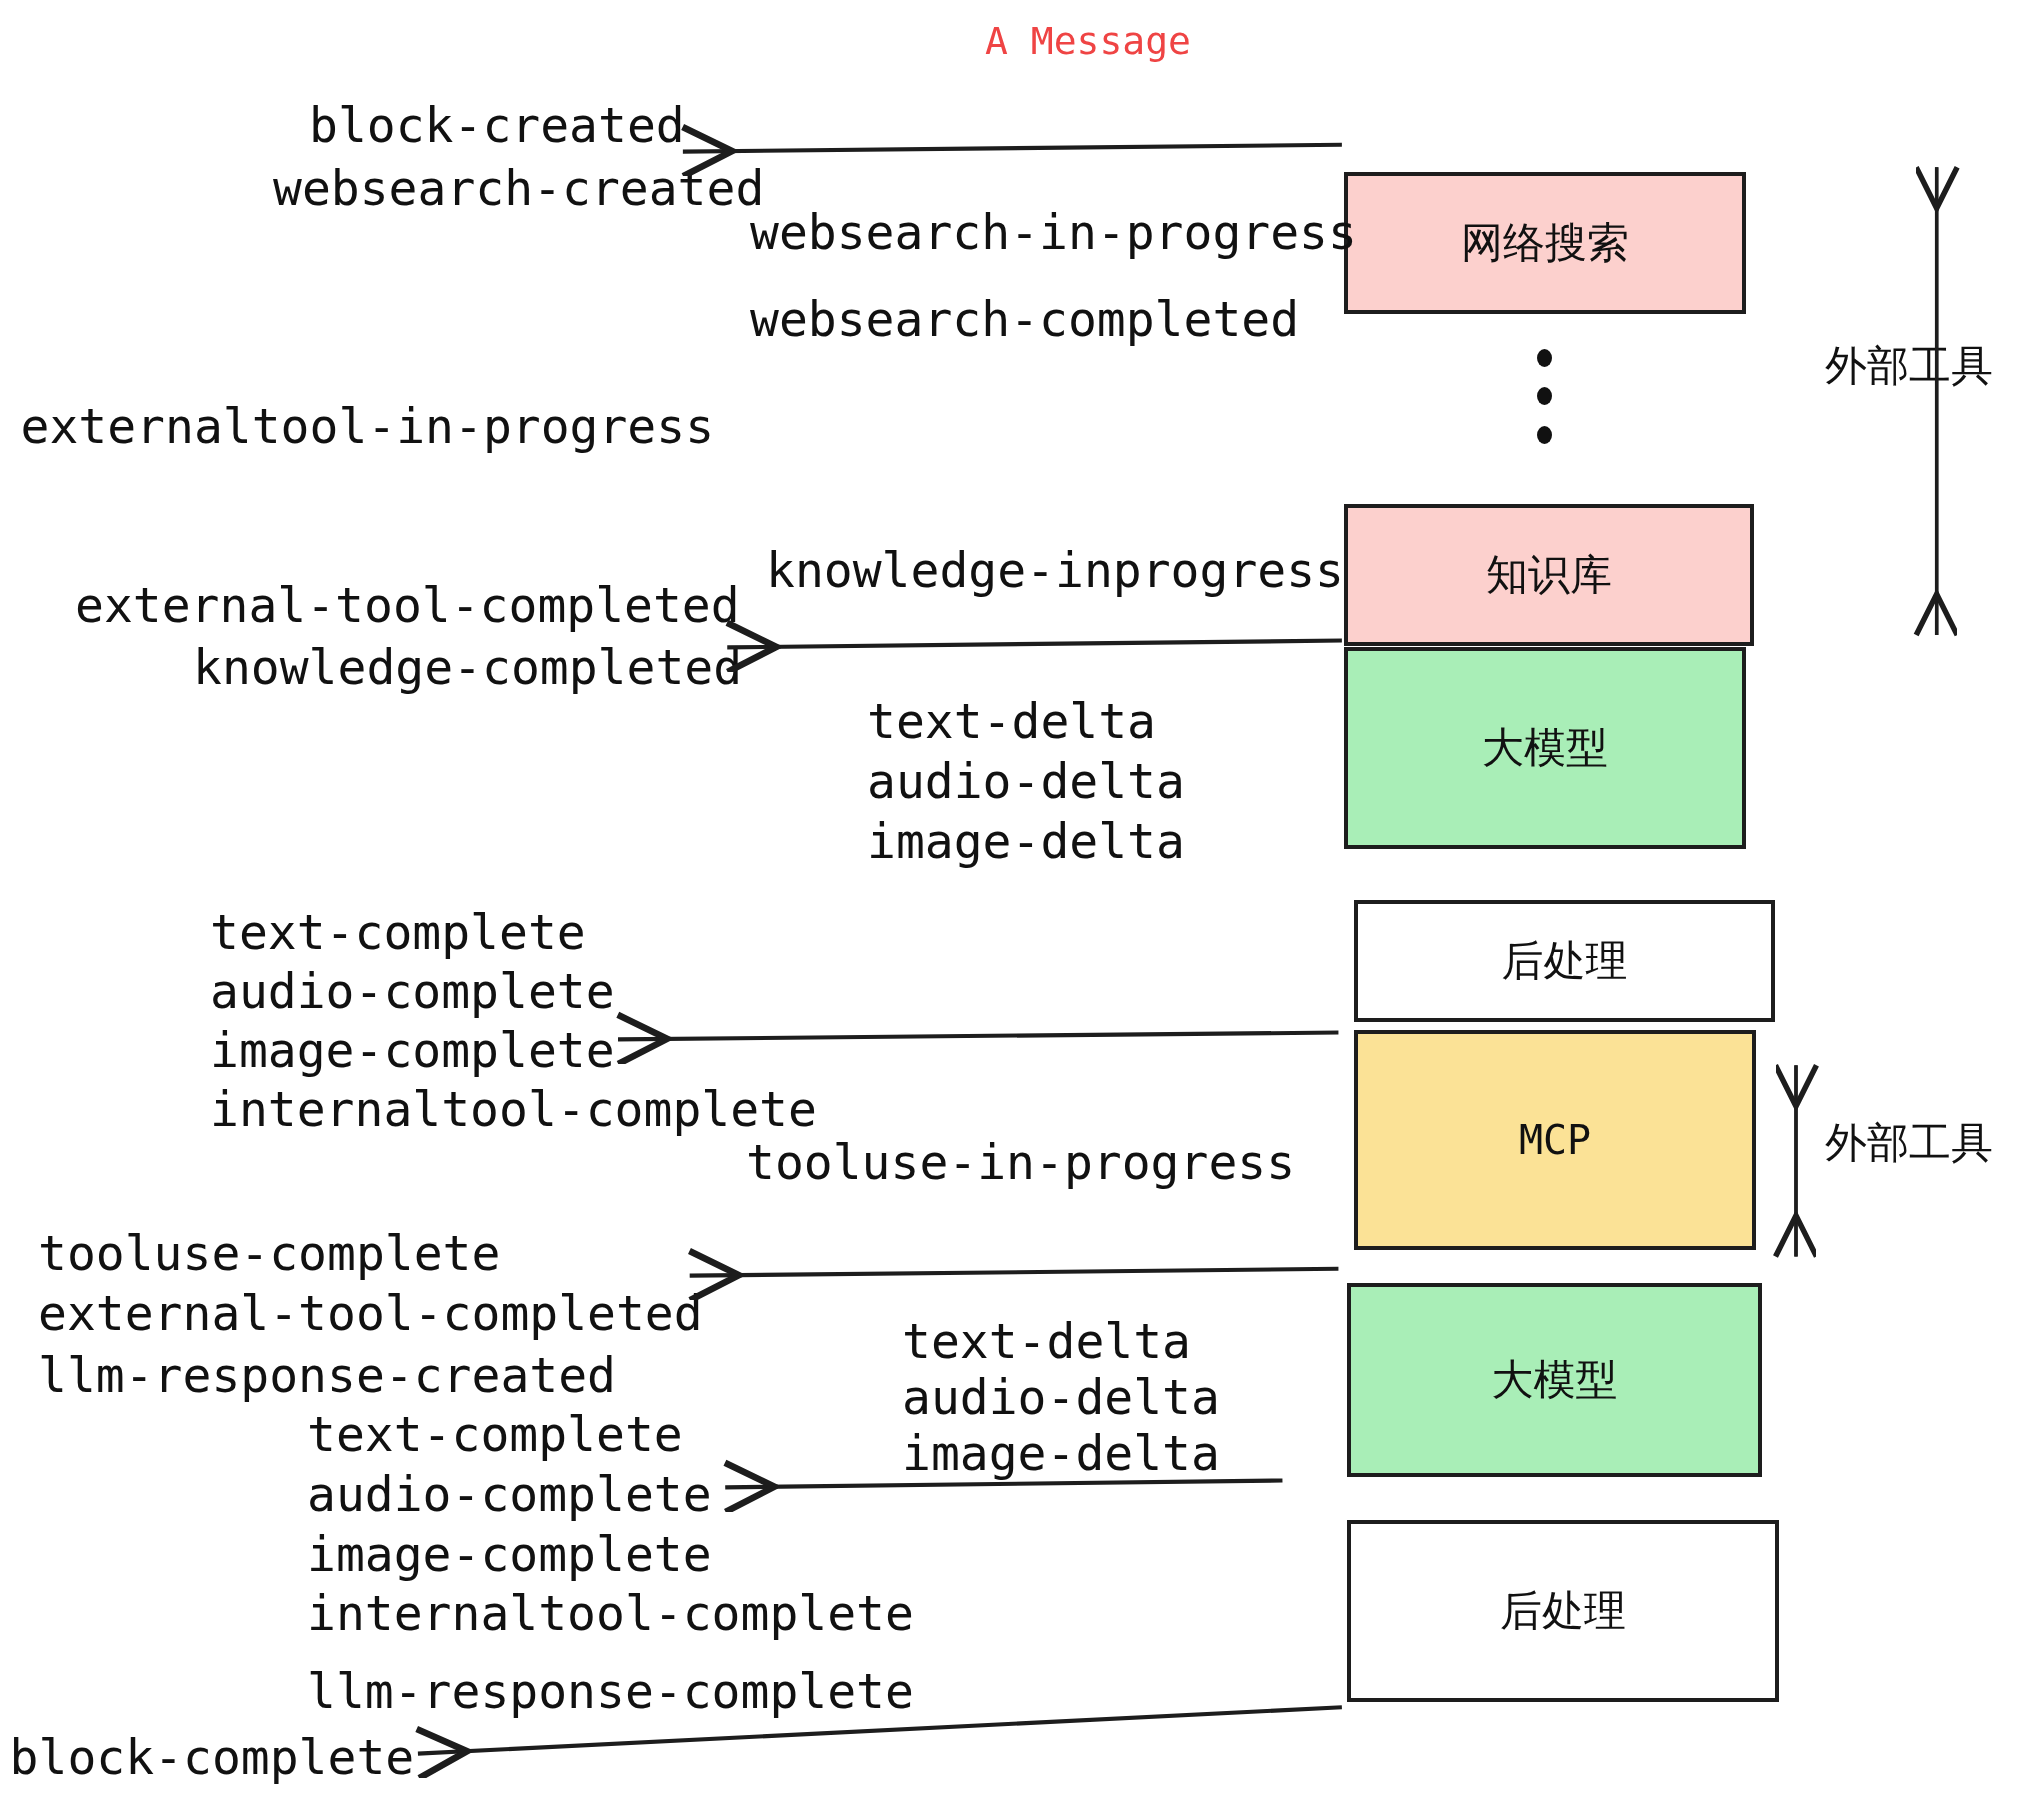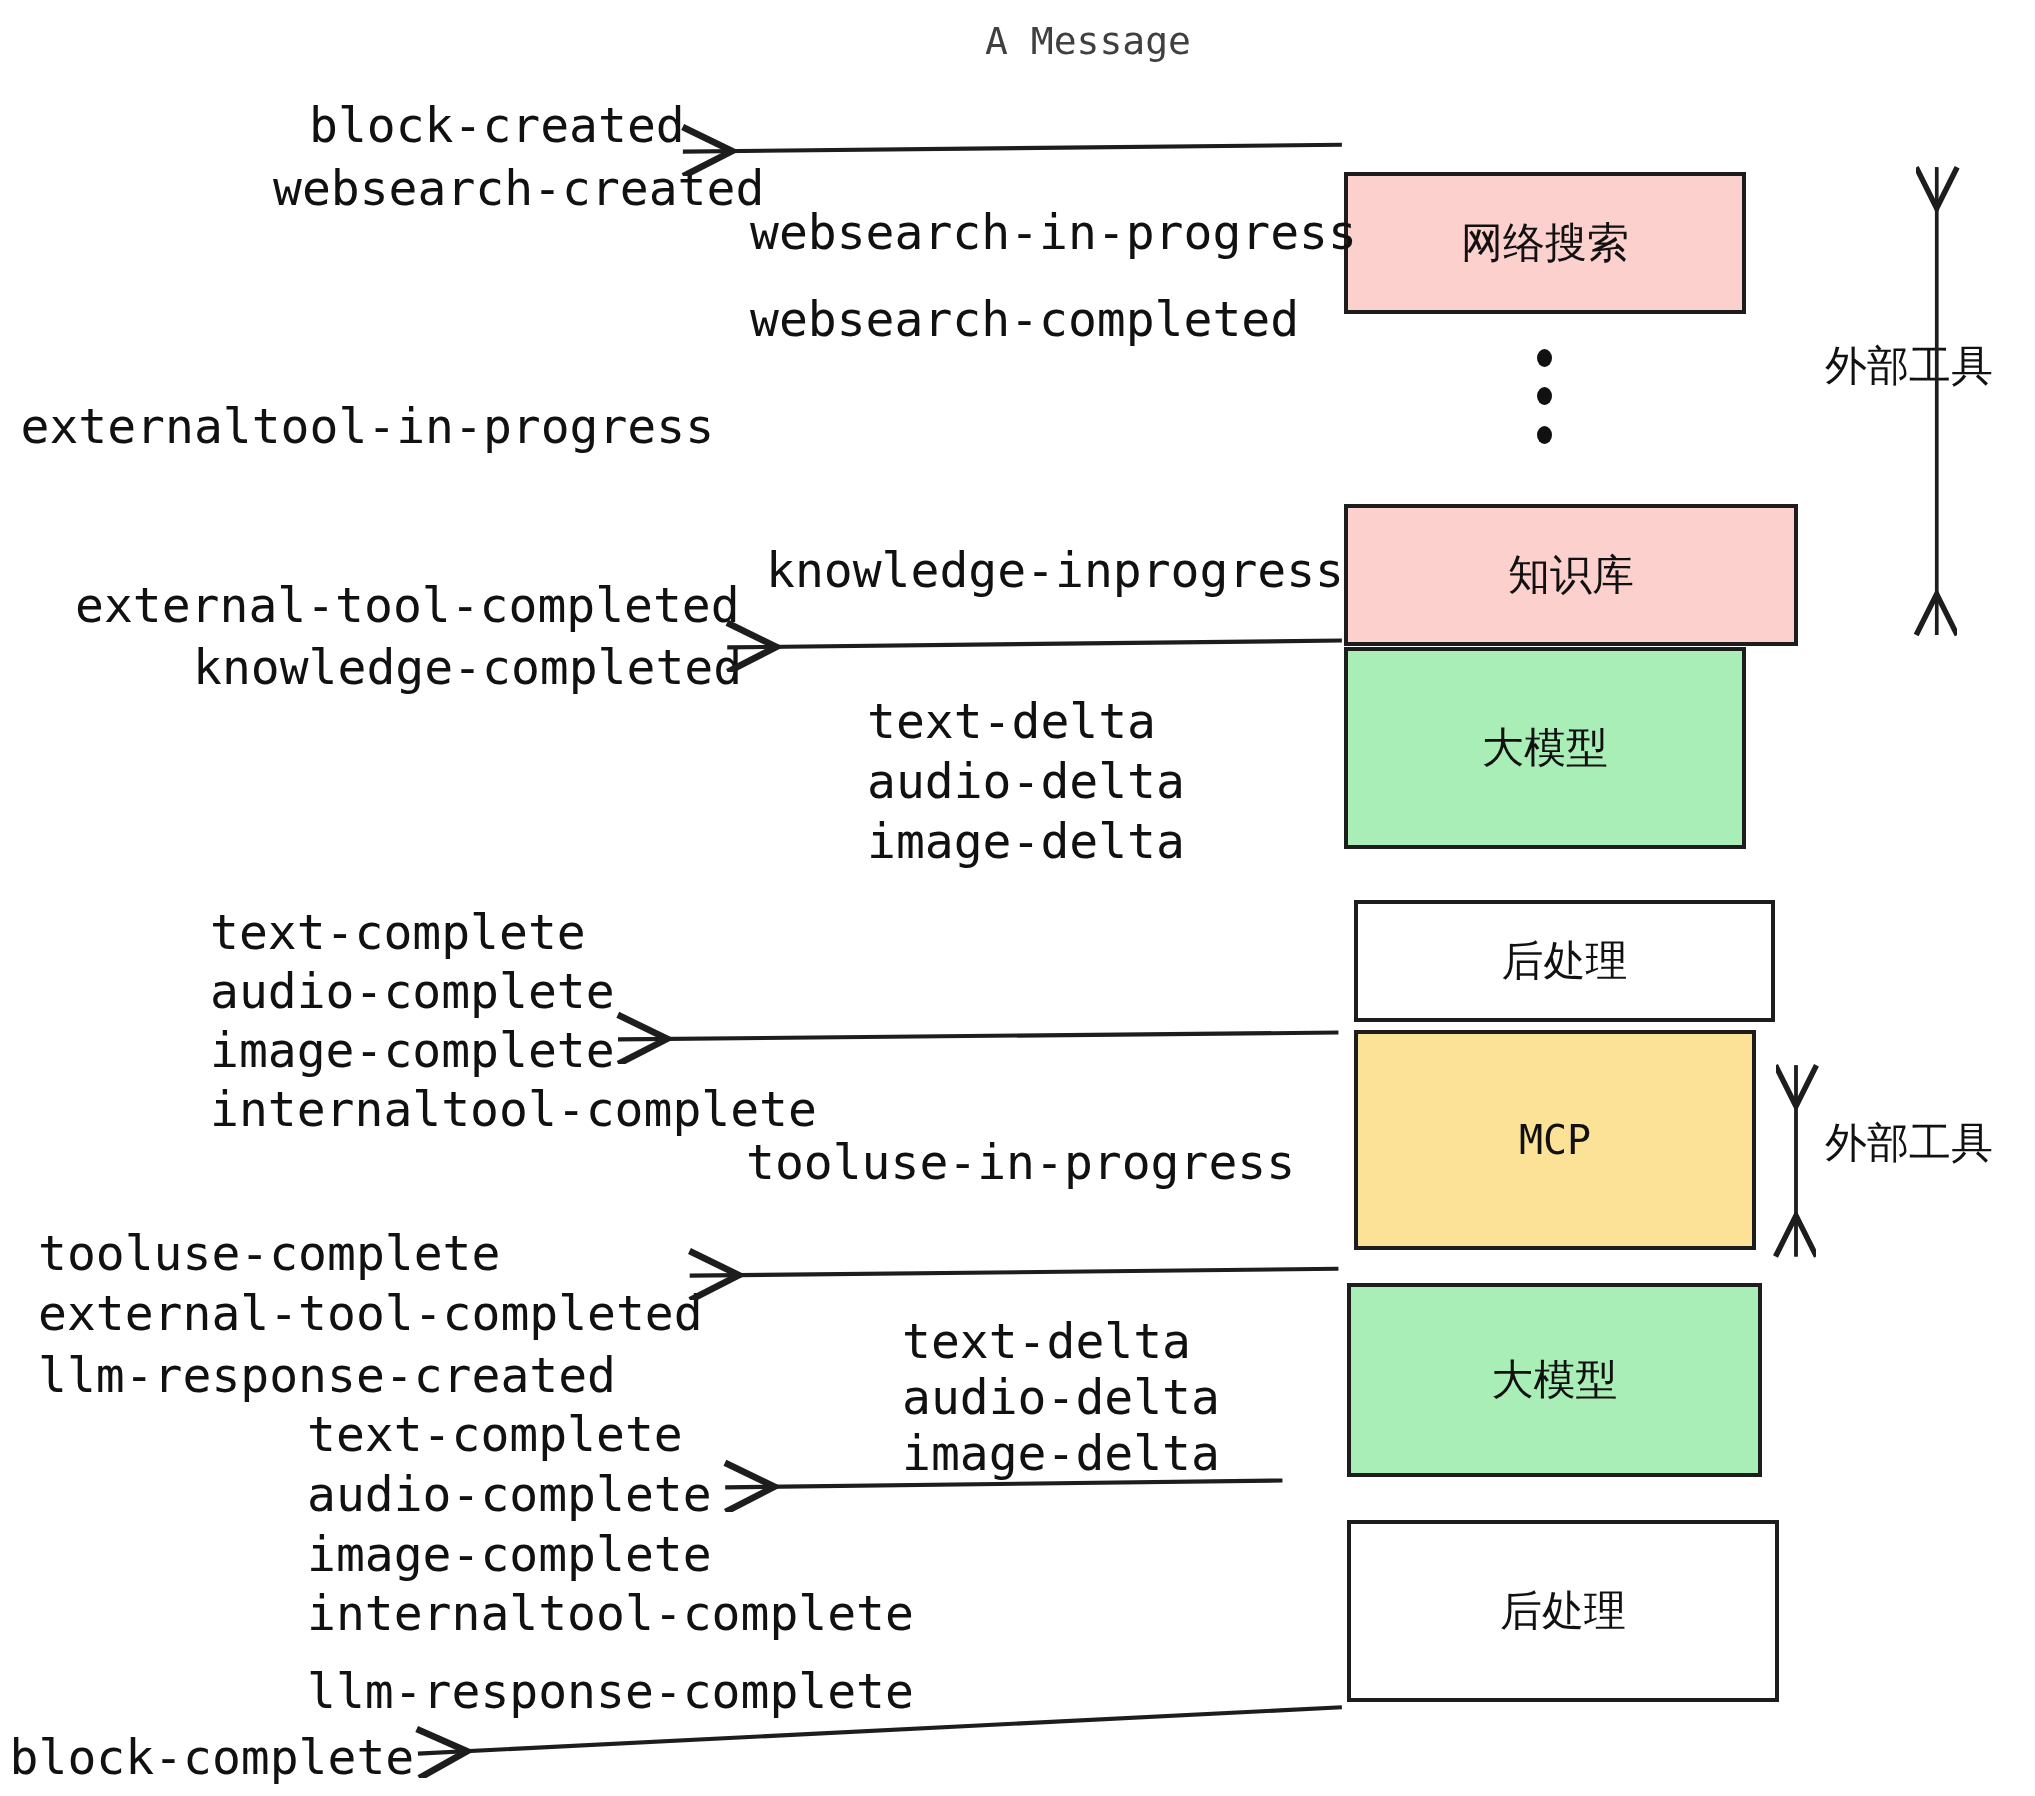--- a/index.html
+++ b/index.html
@@ -16,21 +16,21 @@
     font-size:48px;
     line-height:1;
     color:#111111;
     white-space:pre;
     letter-spacing:0px;
   }
   .title{
     position:absolute;
     font-family:"DejaVu Sans Mono","Liberation Mono",monospace;
     font-size:38px;
-    color:#404040;
+    color:#ef4444;
     white-space:pre;
   }
   .box{
     position:absolute;
     border:4.8px solid #1d1d1d;
     box-sizing:border-box;
     display:flex;
     align-items:center;
     justify-content:center;
     font-family:"DejaVu Sans","Liberation Sans",sans-serif;
@@ -64,21 +64,21 @@
 <body>
 
 <div id="stage">
 
   <div class="title" style="left:985px;top:19px;">A Message</div>
 
   <div id="boxes-host">
       <div class="box" style="left: 1344px; top: 172px; width: 402px; height: 142px; background: rgb(252, 208, 205); border-color: rgb(29, 29, 29);">
         <span>网络搜索</span>
       </div>
-      <div class="box" style="left: 1344px; top: 504px; width: 454px; height: 142px; background: rgb(252, 208, 205); border-color: rgb(29, 29, 29);">
+      <div class="box" style="left: 1344px; top: 504px; width: 410px; height: 142px; background: rgb(252, 208, 205); border-color: rgb(29, 29, 29);">
         <span>知识库</span>
       </div>
       <div class="box" style="left: 1344px; top: 647px; width: 402px; height: 202px; background: rgb(169, 238, 183); border-color: rgb(29, 29, 29);">
         <span>大模型</span>
       </div>
       <div class="box" style="left: 1354px; top: 900px; width: 421px; height: 122px; background: rgb(255, 255, 255); border-color: rgb(29, 29, 29);">
         <span>后处理</span>
       </div>
       <div class="box mono" style="left: 1354px; top: 1030px; width: 402px; height: 220px; background: rgb(251, 226, 150); border-color: rgb(29, 29, 29);">
         <span>MCP</span>

